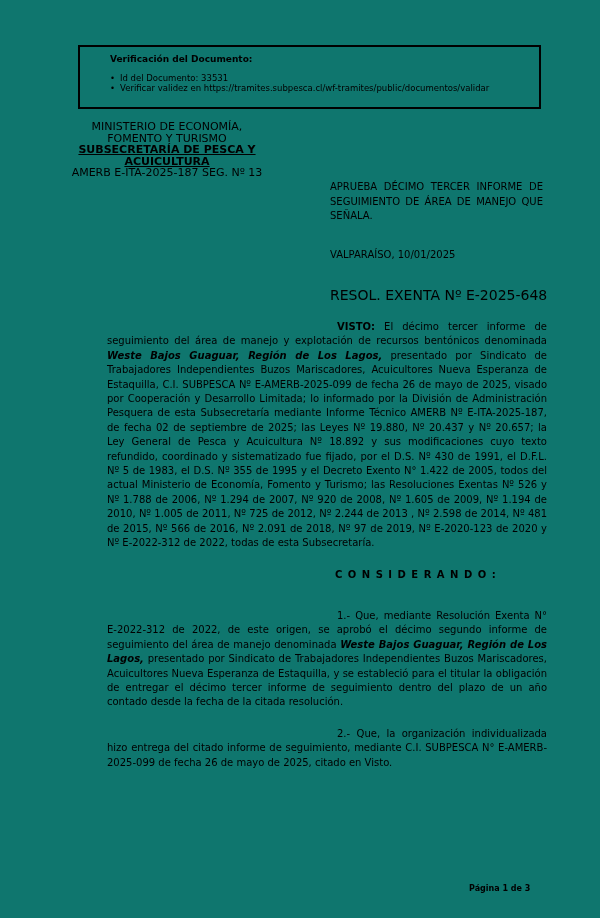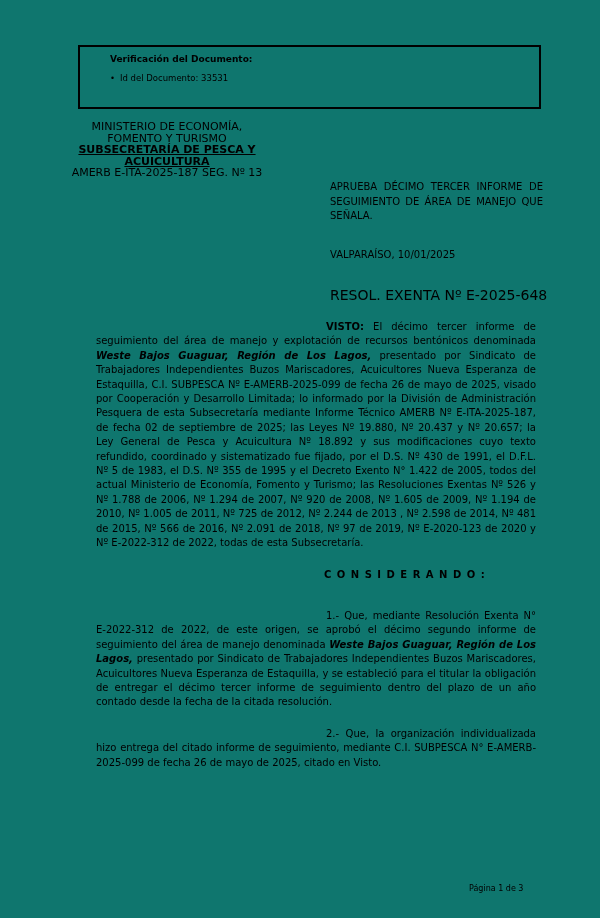--- a/index.html
+++ b/index.html
@@ -78,21 +78,21 @@
   .resolution-number {
     position: absolute;
     left: 330px;
     top: 287px;
     font-size: 14px;
   }
 
   
   .doc-body {
     position: absolute;
-    left: 96px;
+    left: 107px;
     top: 320px;
     width: 440px;
     font-size: 10px;
     line-height: 14.4px;
     text-align: justify;
   }
   .para {
     margin: 0;
   }
   .para-indent {
@@ -111,32 +111,35 @@
   .para-2 {
     margin-top: 17px;
   }
 
   
   .page-footer {
     position: absolute;
     left: 469px;
     top: 884px;
     font-size: 8px;
-    font-weight: normal;
+    font-weight: bold;
   }
 </style>
 </head>
 <body>
 
 <div class="page">
 
   <div class="verify-box">
     <div class="verify-title">Verificación del Documento:</div>
     <div class="verify-item">
       <span class="bullet">•</span><span>Id del Documento: 33531</span>
+    </div>
+    <div class="verify-item">
+      <span class="bullet">•</span><span>Verificar validez en https://tramites.subpesca.cl/wf-tramites/public/documentos/validar</span>
     </div>
   </div>
 
   <div class="ministry-block">
     <div>MINISTERIO DE ECONOMÍA,</div>
     <div>FOMENTO Y TURISMO</div>
     <div class="ministry-sub">SUBSECRETARÍA DE PESCA Y ACUICULTURA</div>
     <div>AMERB E-ITA-2025-187 SEG. Nº 13</div>
   </div>
 

